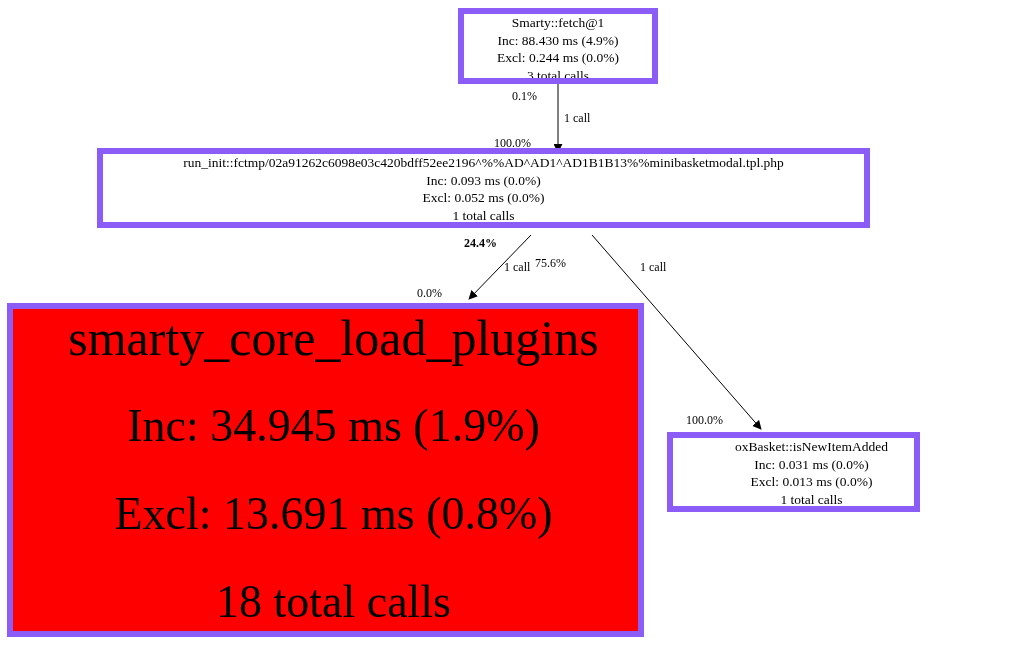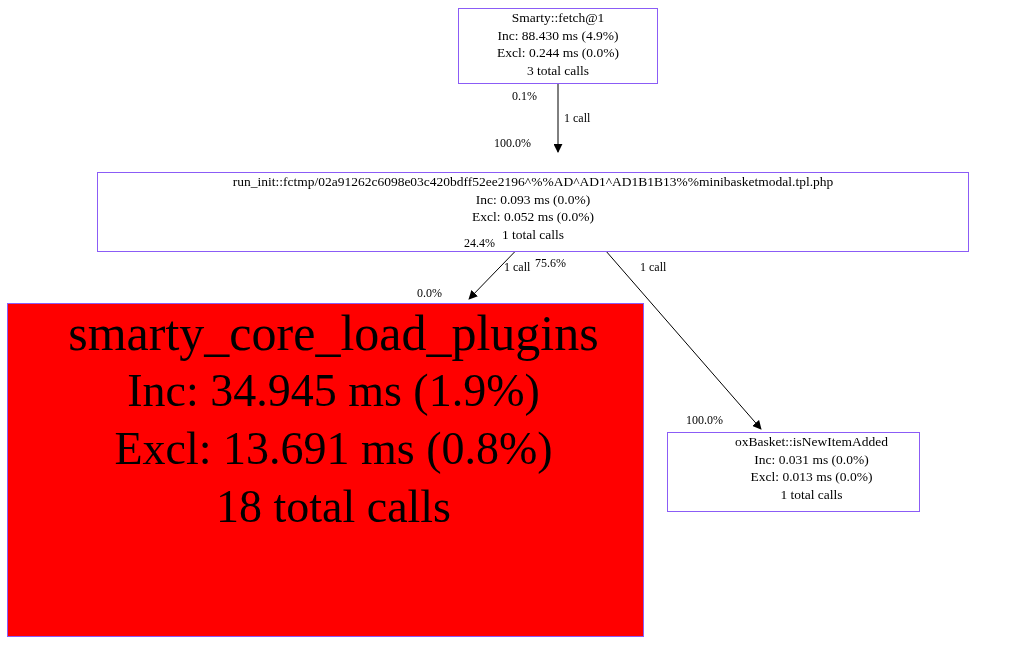--- a/index.html
+++ b/index.html
@@ -15,25 +15,25 @@
     background: #ffffff;
     overflow: hidden;
   }
   svg.edges {
     position: absolute; left: 0; top: 0;
     width: 1025px; height: 645px;
     pointer-events: none;
   }
   .node {
     position: absolute;
-    border: 1px solid #8b5cf6;
+    border: 6px solid #8b5cf6;
     background: #ffffff;
     display: flex;
     flex-direction: column;
-    justify-content: flex-start;
+    justify-content: space-between;
     align-items: center;
     text-align: center;
     font-size: 13.5px;
     line-height: 17.5px;
     white-space: nowrap;
     overflow: hidden;
   }
   .node-red {
     background: #ff0000;
     font-size: 46px;
@@ -63,21 +63,21 @@
     <line x1="592" y1="235" x2="761" y2="429" stroke="#000" stroke-width="1" marker-end="url(#arrow)"></line>
   </svg>
 
   <div class="node" style="left:458px; top:8px; width:200px; height:76px;">
     <div class="node-title-line">Smarty::fetch@1</div>
     <div>Inc: 88.430 ms (4.9%)</div>
     <div>Excl: 0.244 ms (0.0%)</div>
     <div>3 total calls</div>
   </div>
 
-  <div class="node" style="left:97px; top:172px; width:872px; height:80px;">
+  <div class="node" style="left:97px; top:148px; width:773px; height:80px;">
     <div class="node-title-line">run_init::fctmp/02a91262c6098e03c420bdff52ee2196^%%AD^AD1^AD1B1B13%%minibasketmodal.tpl.php</div>
     <div>Inc: 0.093 ms (0.0%)</div>
     <div>Excl: 0.052 ms (0.0%)</div>
     <div>1 total calls</div>
   </div>
 
   <div class="node node-red" style="left:7px; top:303px; width:637px; height:334px;padding-left:16px;">
     <div class="node-title-line">smarty_core_load_plugins</div>
     <div>Inc: 34.945 ms (1.9%)</div>
     <div>Excl: 13.691 ms (0.8%)</div>
@@ -88,21 +88,21 @@
     <div class="node-title-line">oxBasket::isNewItemAdded</div>
     <div>Inc: 0.031 ms (0.0%)</div>
     <div>Excl: 0.013 ms (0.0%)</div>
     <div>1 total calls</div>
   </div>
 
   <span class="edge-label" style="left:512px; top:88px;">0.1%</span>
   <span class="edge-label" style="left:564px; top:110px;">1 call</span>
   <span class="edge-label" style="left:494px; top:135px;">100.0%</span>
 
-  <span class="edge-label" style="left:464px; top:235px;">24.4%</span>
+  <span class="edge-label" style="left:464px; top:235px;font-weight:bold;">24.4%</span>
   <span class="edge-label" style="left:504px; top:259px;">1 call</span>
   <span class="edge-label" style="left:417px; top:285px;text-align:center;">0.0%</span>
 
   <span class="edge-label" style="left:535px; top:235px;margin-top:20px;">75.6%</span>
   <span class="edge-label" style="left:640px; top:259px;">1 call</span>
   <span class="edge-label" style="left:686px; top:412px;">100.0%</span>
 
 </div>
 
 </body></html>

